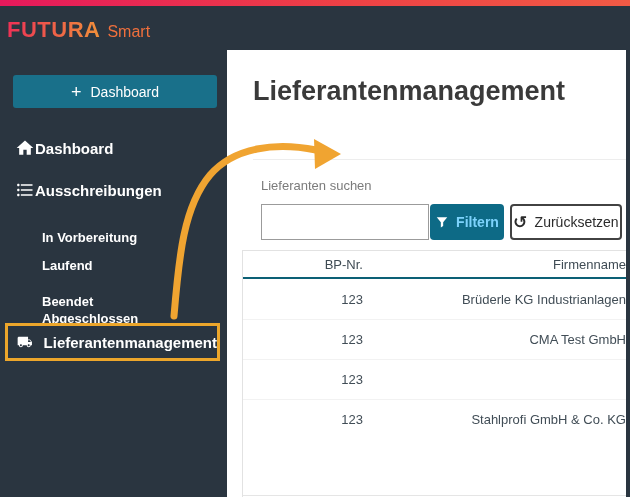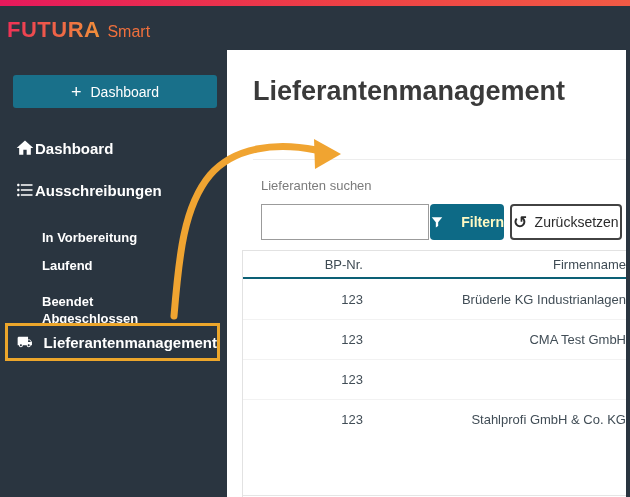--- a/index.html
+++ b/index.html
@@ -33,23 +33,23 @@
 
   
   .main-panel { position:absolute; left:227px; top:50px; width:399px; height:447px; background:#fff; }
   .page-title { position:absolute; left:26px; top:26px; font-size:27px; font-weight:700; color:#3a3a3a; }
   .title-divider { position:absolute; left:26px; top:109px; width:373px; height:1px; background:#ededed; }
 
   .search-label { position:absolute; left:34px; top:128px; font-size:13px; color:#7b7b7b; }
   .search-input { position:absolute; left:34px; top:154px; width:168px; height:36px;
                   border:1px solid #9b9b9b; background:#fff; font-family:inherit; font-size:14px; padding:0 8px; }
   .filter-btn { position:absolute; left:203px; top:154px; width:74px; height:36px;
-                background:#0d6a86; color:#fef9c3; border:none; border-radius:4px;
+                background:#0d6a86; color:#7dd3fc; border:none; border-radius:4px;
                 font-family:inherit; font-size:14px; font-weight:700; display:flex;
-                align-items:center; justify-content:space-between; gap:7px; cursor:pointer; }
+                align-items:center; justify-content:center; gap:7px; cursor:pointer; }
   .reset-btn { position:absolute; left:283px; top:154px; width:112px; height:36px;
                background:#fff; color:#2b2b2b; border:2px solid #424242; border-radius:4px;
                font-family:inherit; font-size:14px; display:flex; align-items:center;
                justify-content:center; gap:7px; cursor:pointer; }
   .reset-glyph { font-family:"DejaVu Sans", sans-serif; font-size:17px; font-weight:700; line-height:1; }
 
   .table { position:absolute; left:15px; top:200px; width:384px; height:298px;
            border:1px solid #e2e2e2; border-right:none; background:#fff;text-align:right; }
   .t-header { display:grid; grid-template-columns:101px 1fr; height:28px; align-items:center;
               padding-left:19px; font-size:13px; color:#3f4b54; border-bottom:2px solid #0c6075; }

